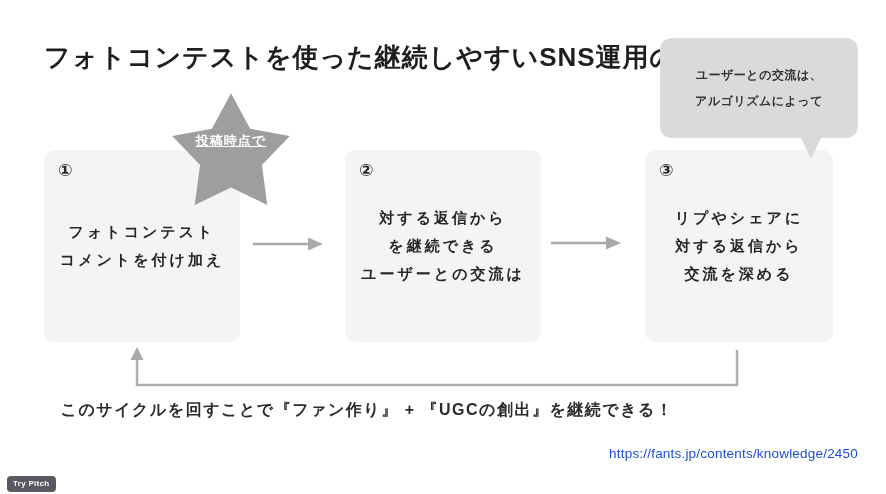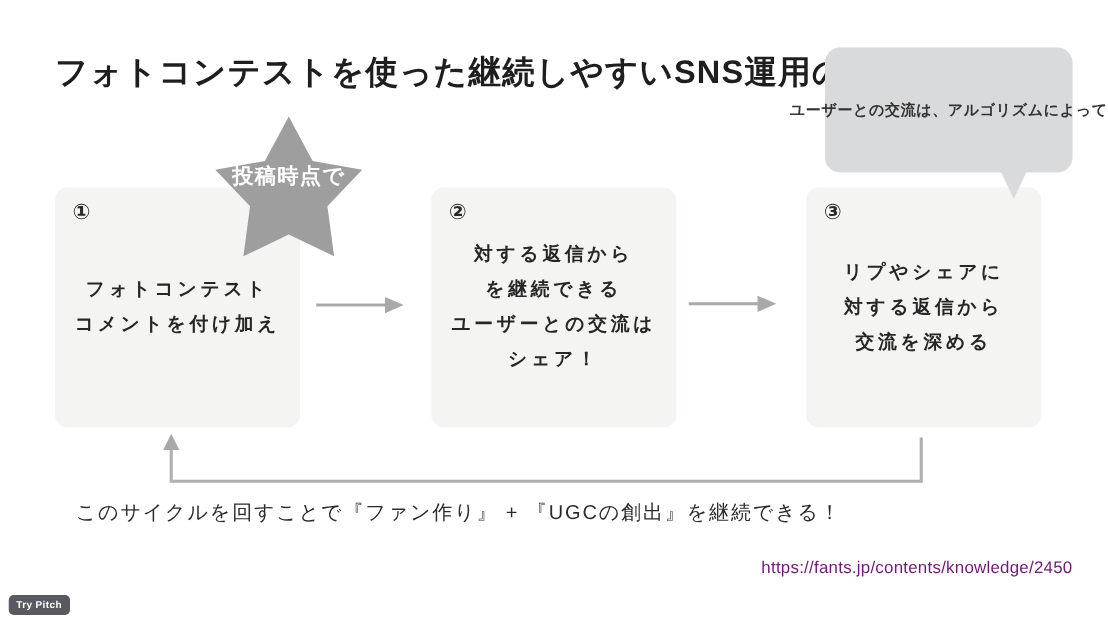--- a/index.html
+++ b/index.html
@@ -14,21 +14,21 @@
   .title {
     position: absolute; left: 44px; top: 40px;
     font-size: 26px; font-weight: bold; color: #1e1e1e;
     letter-spacing: 1px; white-space: nowrap;
   }
 
   
   .bubble {
     position: absolute; left: 660px; top: 38px; width: 198px; height: 100px;
     background: #d9dadb; border-radius: 12px;
-    display: flex; flex-direction: row; justify-content: center; align-items: center;
+    display: flex; flex-direction: column; justify-content: center; align-items: center;
     z-index: 3;
   }
   .bubble .line {
     font-size: 12px; font-weight: bold; color: #333333;
     line-height: 26px; letter-spacing: 0.5px; white-space: nowrap;
   }
   .bubble-tail {
     position: absolute; left: 800px; top: 136px;
     width: 0; height: 0;
     border-left: 11px solid transparent;
@@ -60,41 +60,41 @@
   }
 
   
   .star-wrap { position: absolute; left: 164px; top: 90px; width: 134px; height: 130px; z-index: 2; }
   .star-wrap svg { display: block; width: 134px; height: 130px; }
   .star-text {
     position: absolute; left: 0; top: 40px; width: 100%;
     text-align: center;
   }
   .star-text .line {
-    font-size: 17px; font-weight: bold; color: #ffffff;
-    line-height: 22px; letter-spacing: 1px; white-space: nowrap;
+    font-size: 13px; font-weight: bold; color: #ffffff;
+    line-height: 22px; letter-spacing: 1px; white-space: nowrap; text-decoration: underline;
   }
 
   
   .arrow { position: absolute; width: 72px; height: 16px; z-index: 1; }
   .arrow-1 { left: 252px; top: 236px; }
   .arrow-2 { left: 550px; top: 235px; }
 
   
   .loop { position: absolute; left: 128px; top: 346px; width: 618px; height: 44px; }
 
   .cycle-note {
     position: absolute; left: 0; top: 400px; width: 734px;
-    text-align: center; font-size: 16px; font-weight: normal; color: #2b2b2b;
+    text-align: center; font-size: 16px; font-weight: bold; color: #2b2b2b;
     letter-spacing: 1.5px; white-space: nowrap;
   }
 
   .source-url {
     position: absolute; right: 28px; top: 446px;
-    font-size: 13.5px; color: #701a75; letter-spacing: 0.2px;
+    font-size: 13.5px; color: #1d4ed8; letter-spacing: 0.2px;
   }
 
   .try-pitch {
     position: absolute; left: 7px; top: 476px;
     background: #595961; color: #ffffff;
     font-size: 8px; font-weight: bold; letter-spacing: 0.3px;
     padding: 4px 6px; border-radius: 4px;
     border: none; cursor: pointer; line-height: 1;
   }
 </style>
@@ -118,21 +118,20 @@
       <span class="line">コメントを付け加え</span>
     </div>
   </div>
 
   <div class="box box-2">
     <span class="num">②</span>
     <div class="box-text">
       <span class="line">対する返信から</span>
       <span class="line">を継続できる</span>
       <span class="line">ユーザーとの交流は</span>
-      <span class="line">シェア！</span>
     </div>
   </div>
 
   <div class="box box-3">
     <span class="num">③</span>
     <div class="box-text">
       <span class="line">リプやシェアに</span>
       <span class="line">対する返信から</span>
       <span class="line">交流を深める</span>
     </div>

